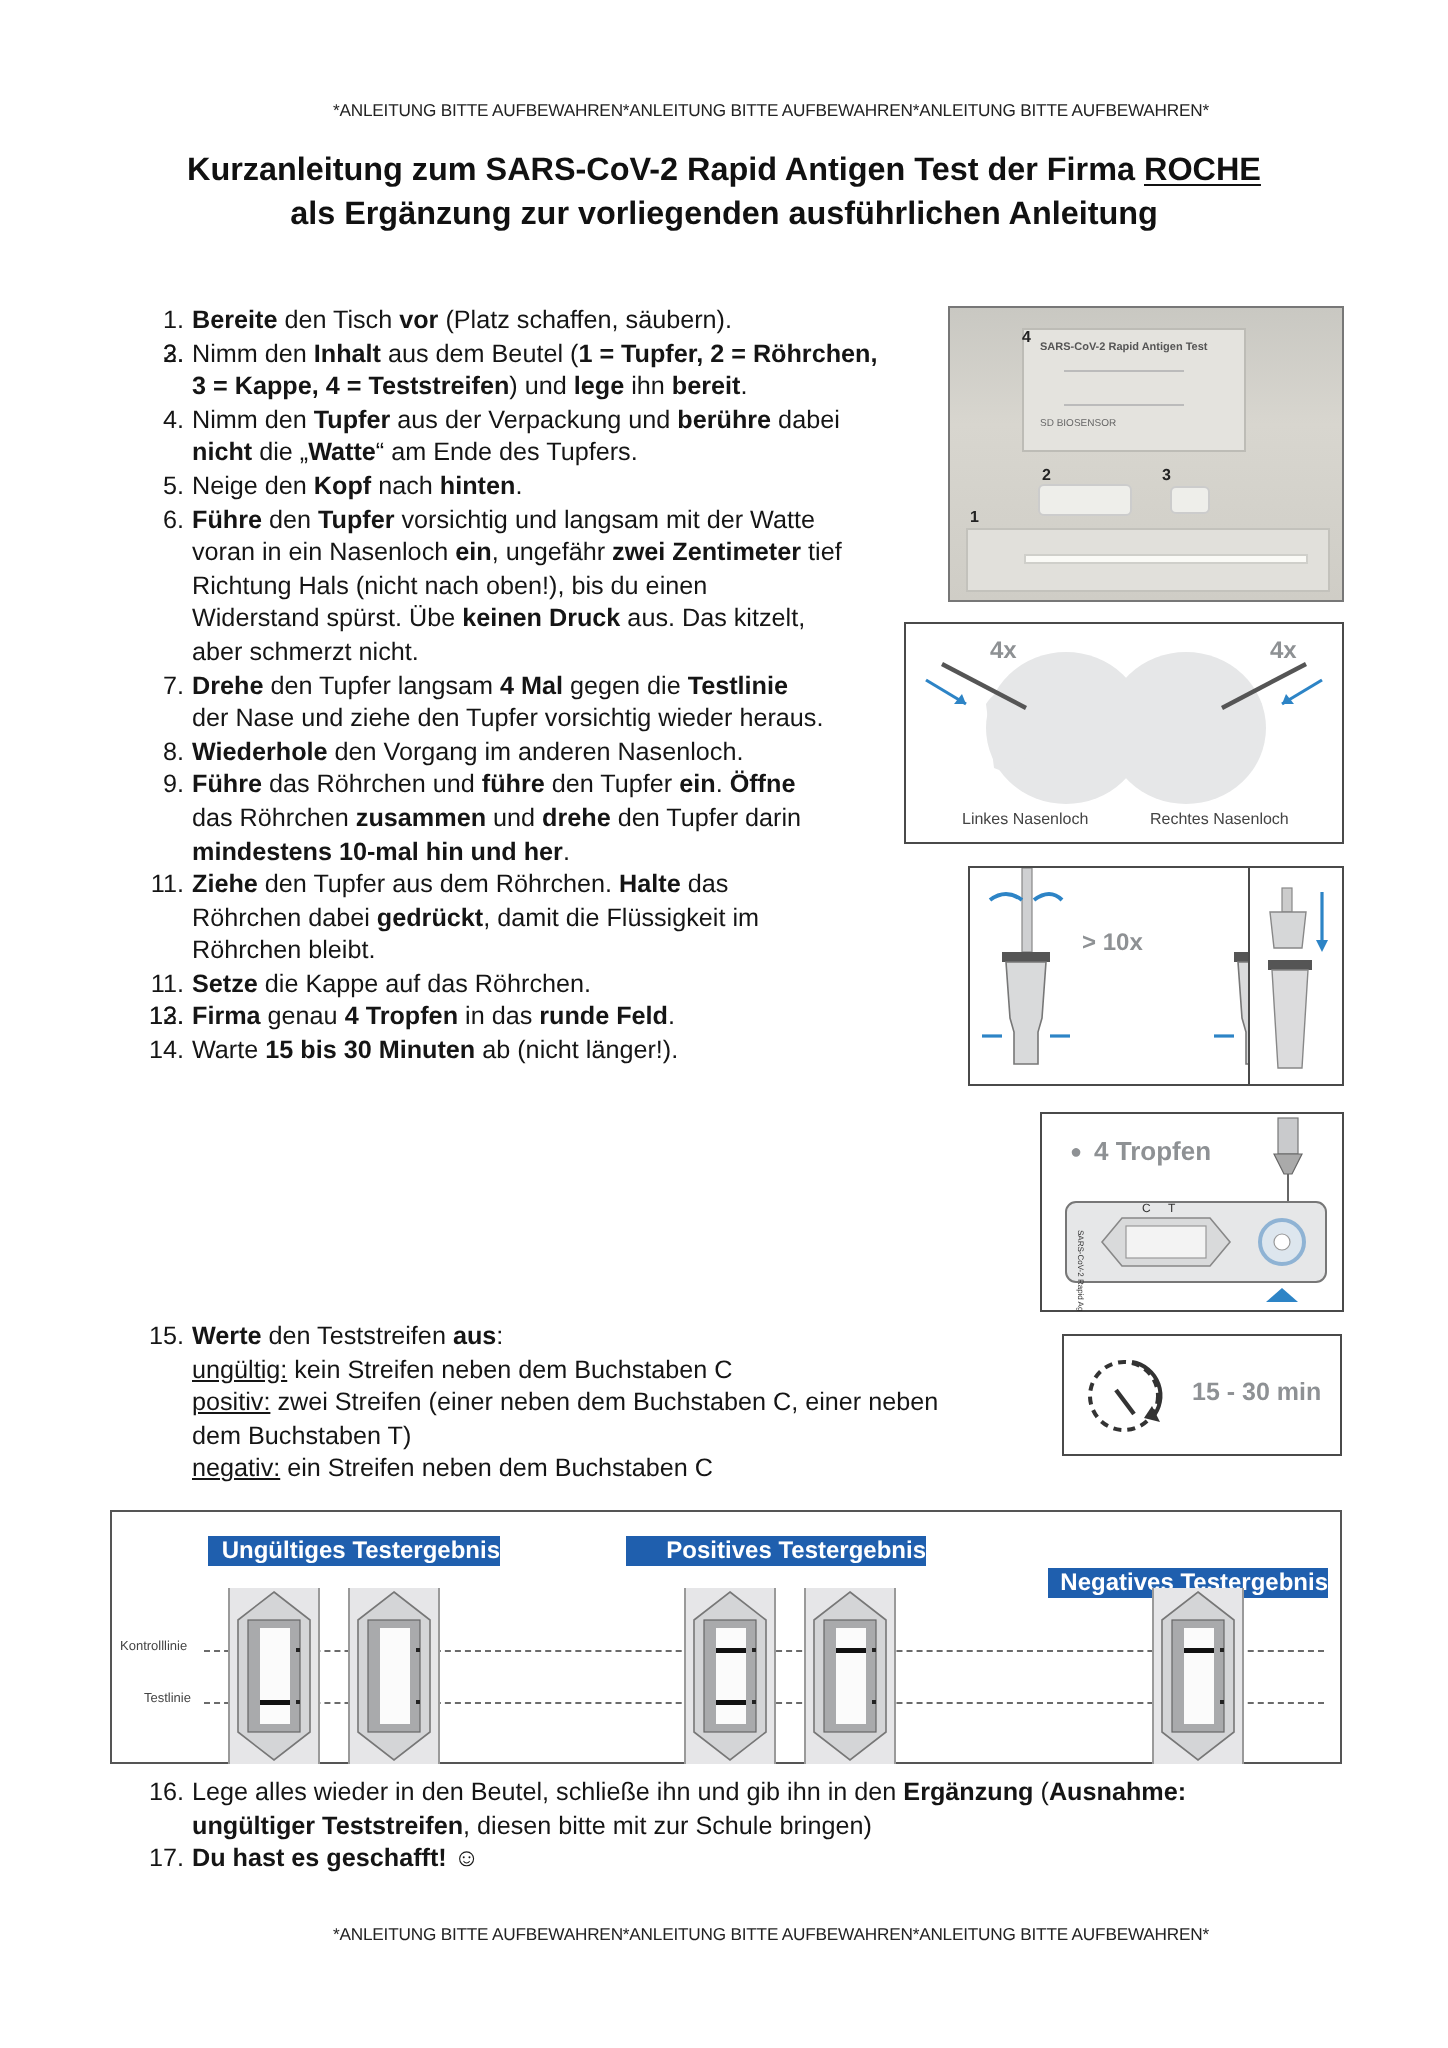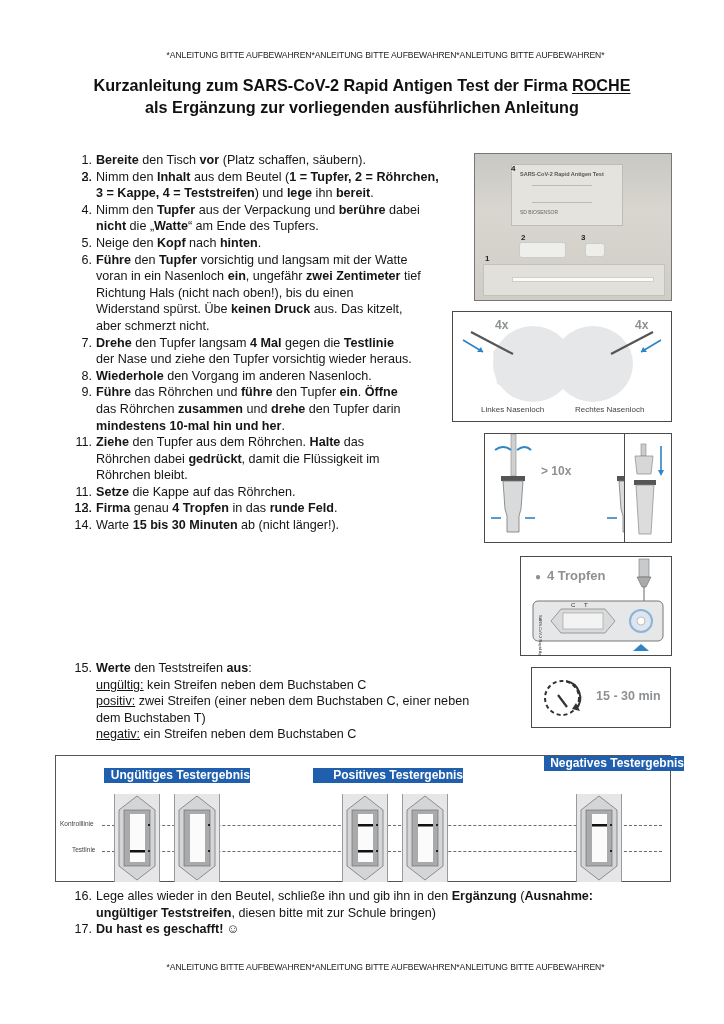--- a/index.html
+++ b/index.html
@@ -154,21 +154,21 @@
     <path d="M28 8 A17 17 0 0 1 38 36" fill="none" stroke="#333" stroke-width="2"></path>
     <polygon points="34,36 42,38 38,30" fill="#333"></polygon>
     <line x1="20" y1="22" x2="29" y2="34" stroke="#333" stroke-width="2.2"></line>
   </svg>
   <span class="gray-txt" style="position:absolute; left:64px; top:21px; font-size:12.5px;">15 - 30 min</span>
 </div>
 
 <div class="box" style="left:55px; top:755px; width:616px; height:127px; border-color:#555;">
   <div class="blue-head" style="left:48px; top:12px; width:146px;">Ungültiges Testergebnis</div>
   <div class="blue-head" style="left:257px; top:12px; width:150px;">Positives Testergebnis</div>
-  <div class="blue-head" style="left:468px; top:0; width:140px;margin-left:20px;">Negatives Testergebnis</div>
+  <div class="blue-head" style="left:468px; top:28px; width:140px;">Negatives Testergebnis</div>
 
   <span style="position:absolute; left:4px; top:64px; font-size:6.5px; color:#444;">Kontrolllinie</span>
   <span style="position:absolute; left:16px; top:90px; font-size:6.5px; color:#444;">Testlinie</span>
 
   <div class="dash" style="left:46px; top:69px; width:560px;"></div>
   <div class="dash" style="left:46px; top:95px; width:560px;"></div>
 
   <div id="strips">
       <div class="strip-bg" style="left: 58px; top: 38px; width: 44px; height: 88px;"><svg width="44" height="88">
     <polygon points="22,2 40,16 40,72 22,86 4,72 4,16" fill="#d4d5d7" stroke="#777" stroke-width="0.8"></polygon>

